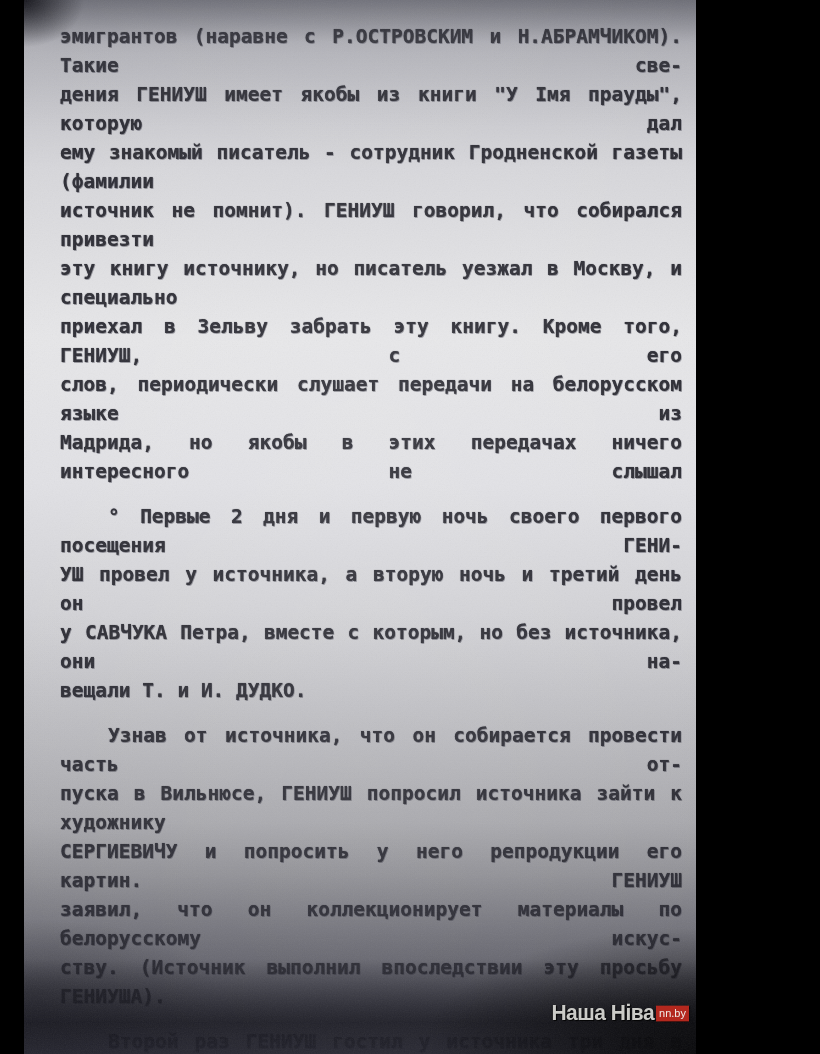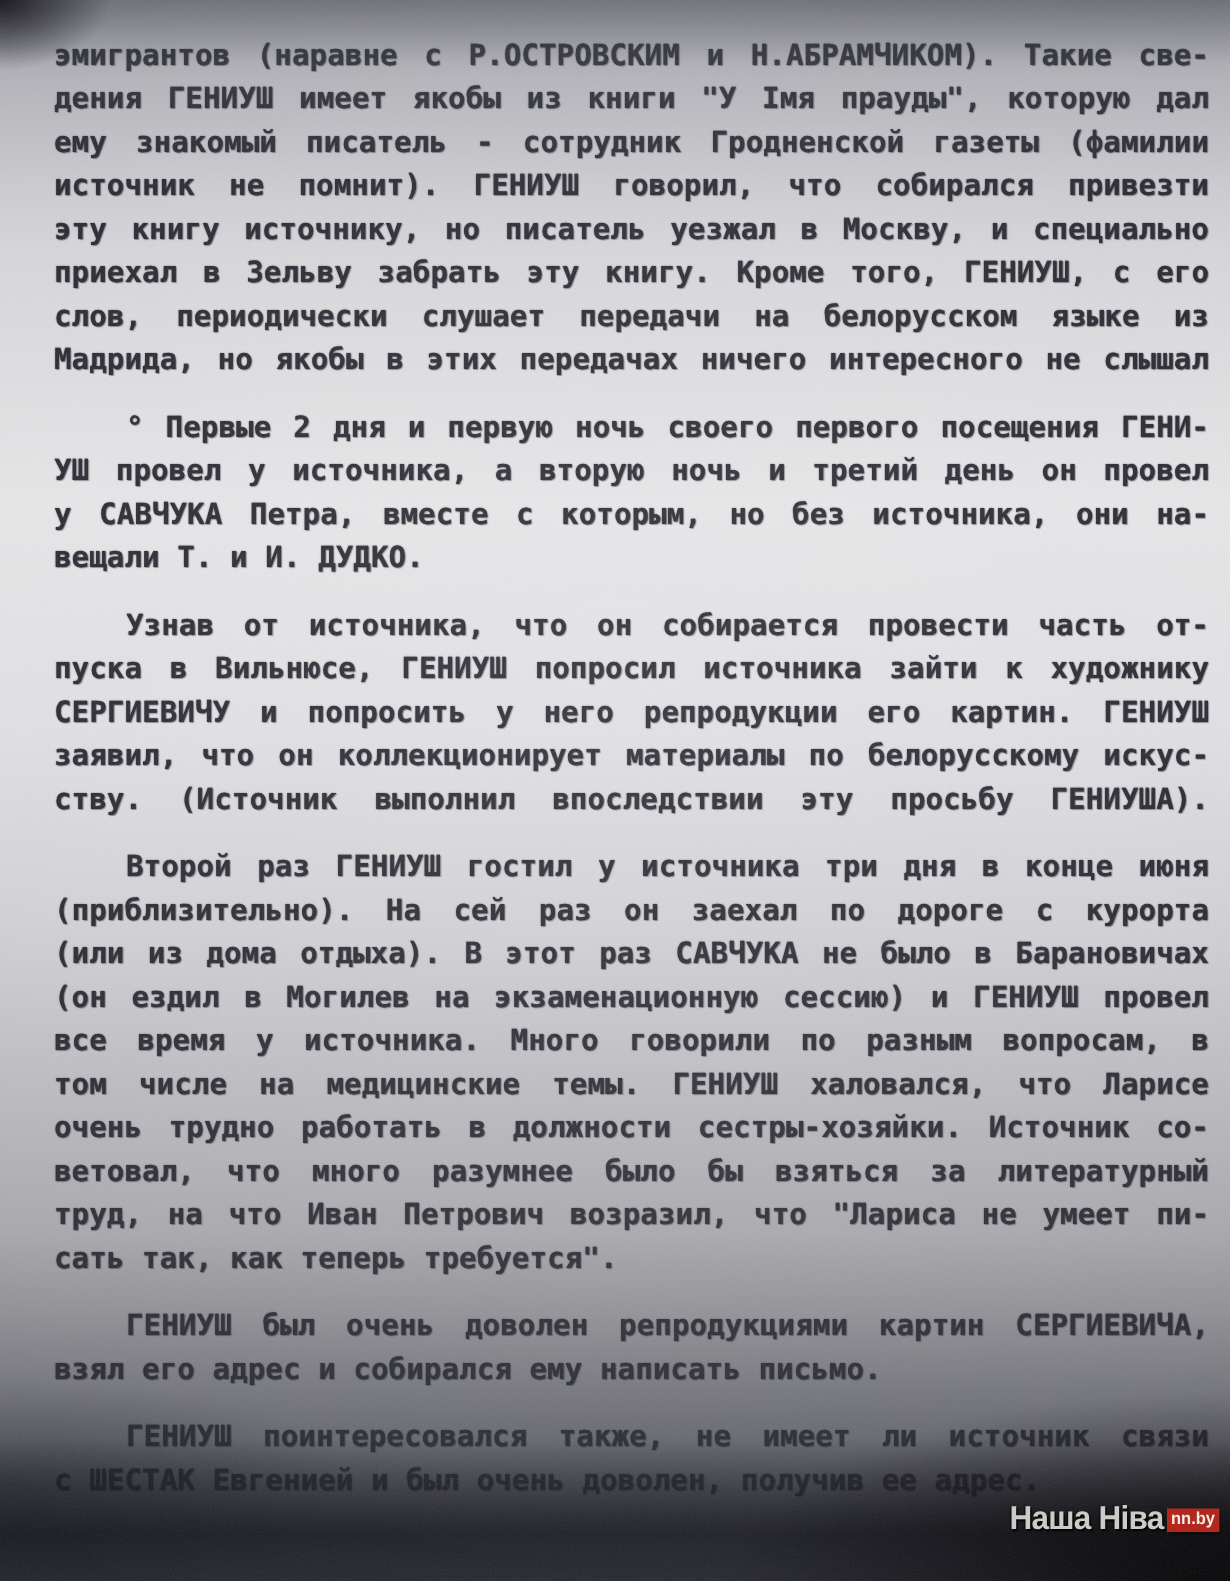--- a/index.html
+++ b/index.html
@@ -1,26 +1,27 @@
 <!DOCTYPE html>
 <html><head>
 <meta charset="utf-8">
 <style>
   html, body { margin: 0; padding: 0; background: #000; }
   .photo {
     position: relative;
-    width: 820px;
+    width: 672px;
     height: 1054px;
     overflow: hidden;
     background:
       linear-gradient(180deg,
         #9a9aa2 0%, #b9b9bf 5%, #d6d6da 16%, #e6e6e8 32%,
         #e0e0e4 46%, #cfcfd3 60%, #bbbbbf 72%, #a7a7ab 83%,
         #8b8b93 91%, #5c5c66 96%, #4a4a54 100%);
     font-family: "DejaVu Sans Mono", "Liberation Mono", monospace;
+    margin-left: 24px;
   }
   .vignette {
     position: absolute; inset: 0; pointer-events: none; z-index: 3;
     background:
       radial-gradient(12% 6% at 0% 0%, rgba(8,8,14,0.85), rgba(8,8,14,0) 75%),
       radial-gradient(36% 9% at 2% 94%, rgba(22,22,28,0.35), rgba(22,22,28,0) 75%),
       radial-gradient(55% 16% at 100% 100%, rgba(0,0,0,0.8), rgba(0,0,0,0) 75%),
       radial-gradient(135% 125% at 50% 44%, rgba(255,255,255,0.10) 0%, rgba(255,255,255,0) 55%, rgba(22,22,32,0.22) 100%),
       linear-gradient(180deg,
         rgba(40,42,52,0.40) 0%, rgba(120,122,130,0.12) 4%,
@@ -57,21 +58,21 @@
     font-size: 21px;
     font-weight: bold;
     letter-spacing: -0.5px;
     text-shadow: 1px 1px 1px rgba(0,0,0,0.9), -1px 0 1px rgba(0,0,0,0.5);
     filter: blur(0.2px);
   }
   .wm-badge {
     background: #b3281e;
     color: #f0ece8;
     font-size: 11px;
-    font-weight: bold;
+    font-weight: normal;
     padding: 2px 3px 2px 3px;
     margin-left: 2px;
     line-height: 11px;
     box-shadow: 1px 1px 1px rgba(0,0,0,0.7);
   }
 </style>
 </head>
 <body>
 
 <div class="photo">

